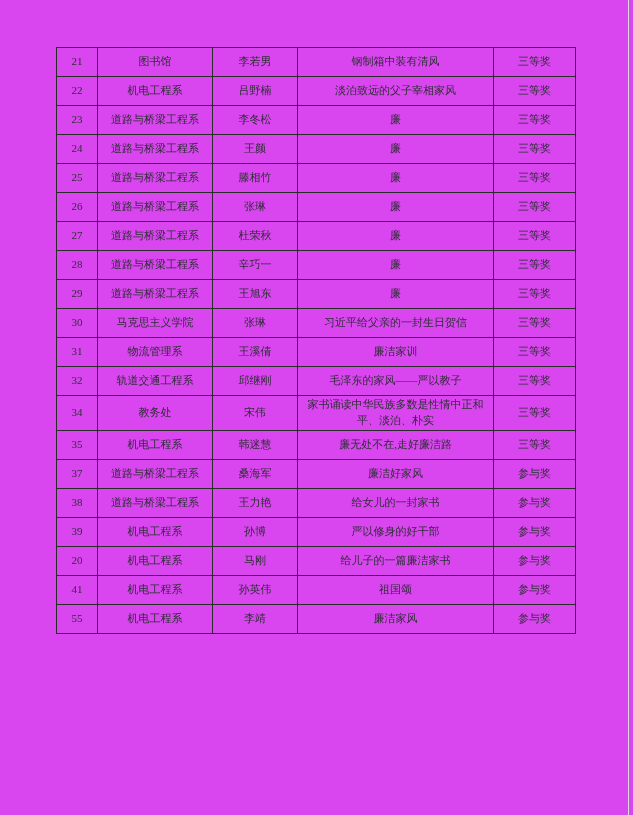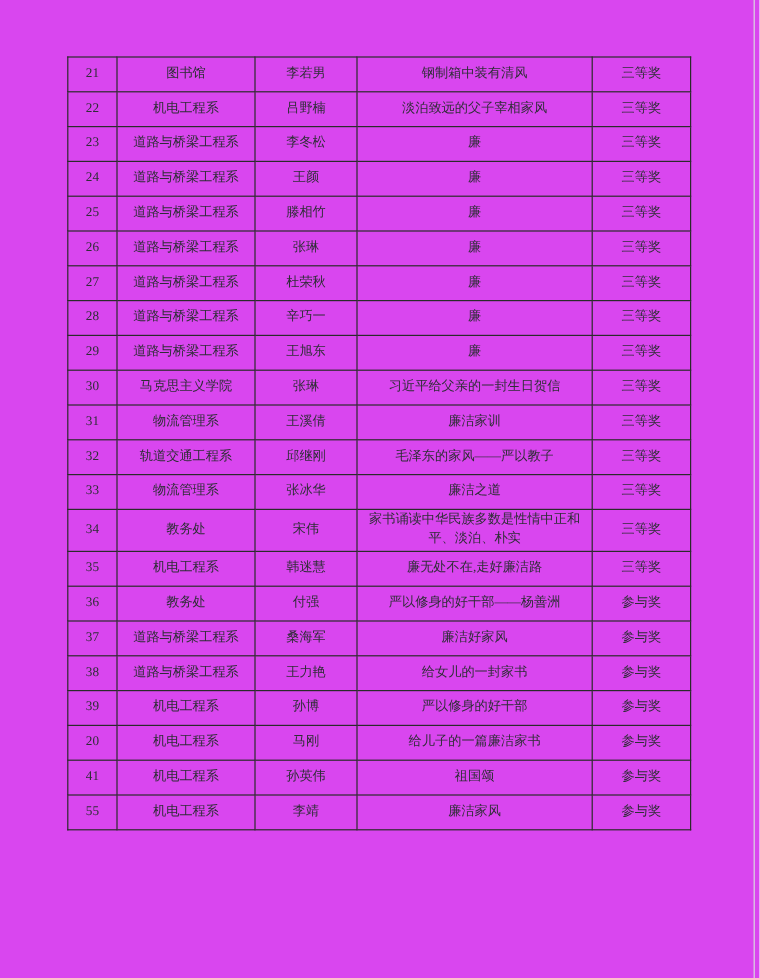--- a/index.html
+++ b/index.html
@@ -142,46 +142,32 @@
           <td>三等奖</td>
         </tr>
         <tr>
           <td>32</td>
           <td>轨道交通工程系</td>
           <td>邱继刚</td>
           <td>毛泽东的家风——严以教子</td>
           <td>三等奖</td>
         </tr>
         <tr>
-          <td>33</td>
-          <td>物流管理系</td>
-          <td>张冰华</td>
-          <td>廉洁之道</td>
-          <td>三等奖</td>
-        </tr>
-        <tr>
           <td>34</td>
           <td>教务处</td>
           <td>宋伟</td>
           <td>家书诵读中华民族多数是性情中正和平、淡泊、朴实</td>
           <td>三等奖</td>
         </tr>
         <tr>
           <td>35</td>
           <td>机电工程系</td>
           <td>韩迷慧</td>
           <td>廉无处不在,走好廉洁路</td>
           <td>三等奖</td>
-        </tr>
-        <tr>
-          <td>36</td>
-          <td>教务处</td>
-          <td>付强</td>
-          <td>严以修身的好干部——杨善洲</td>
-          <td>参与奖</td>
         </tr>
         <tr>
           <td>37</td>
           <td>道路与桥梁工程系</td>
           <td>桑海军</td>
           <td>廉洁好家风</td>
           <td>参与奖</td>
         </tr>
         <tr>
           <td>38</td>

